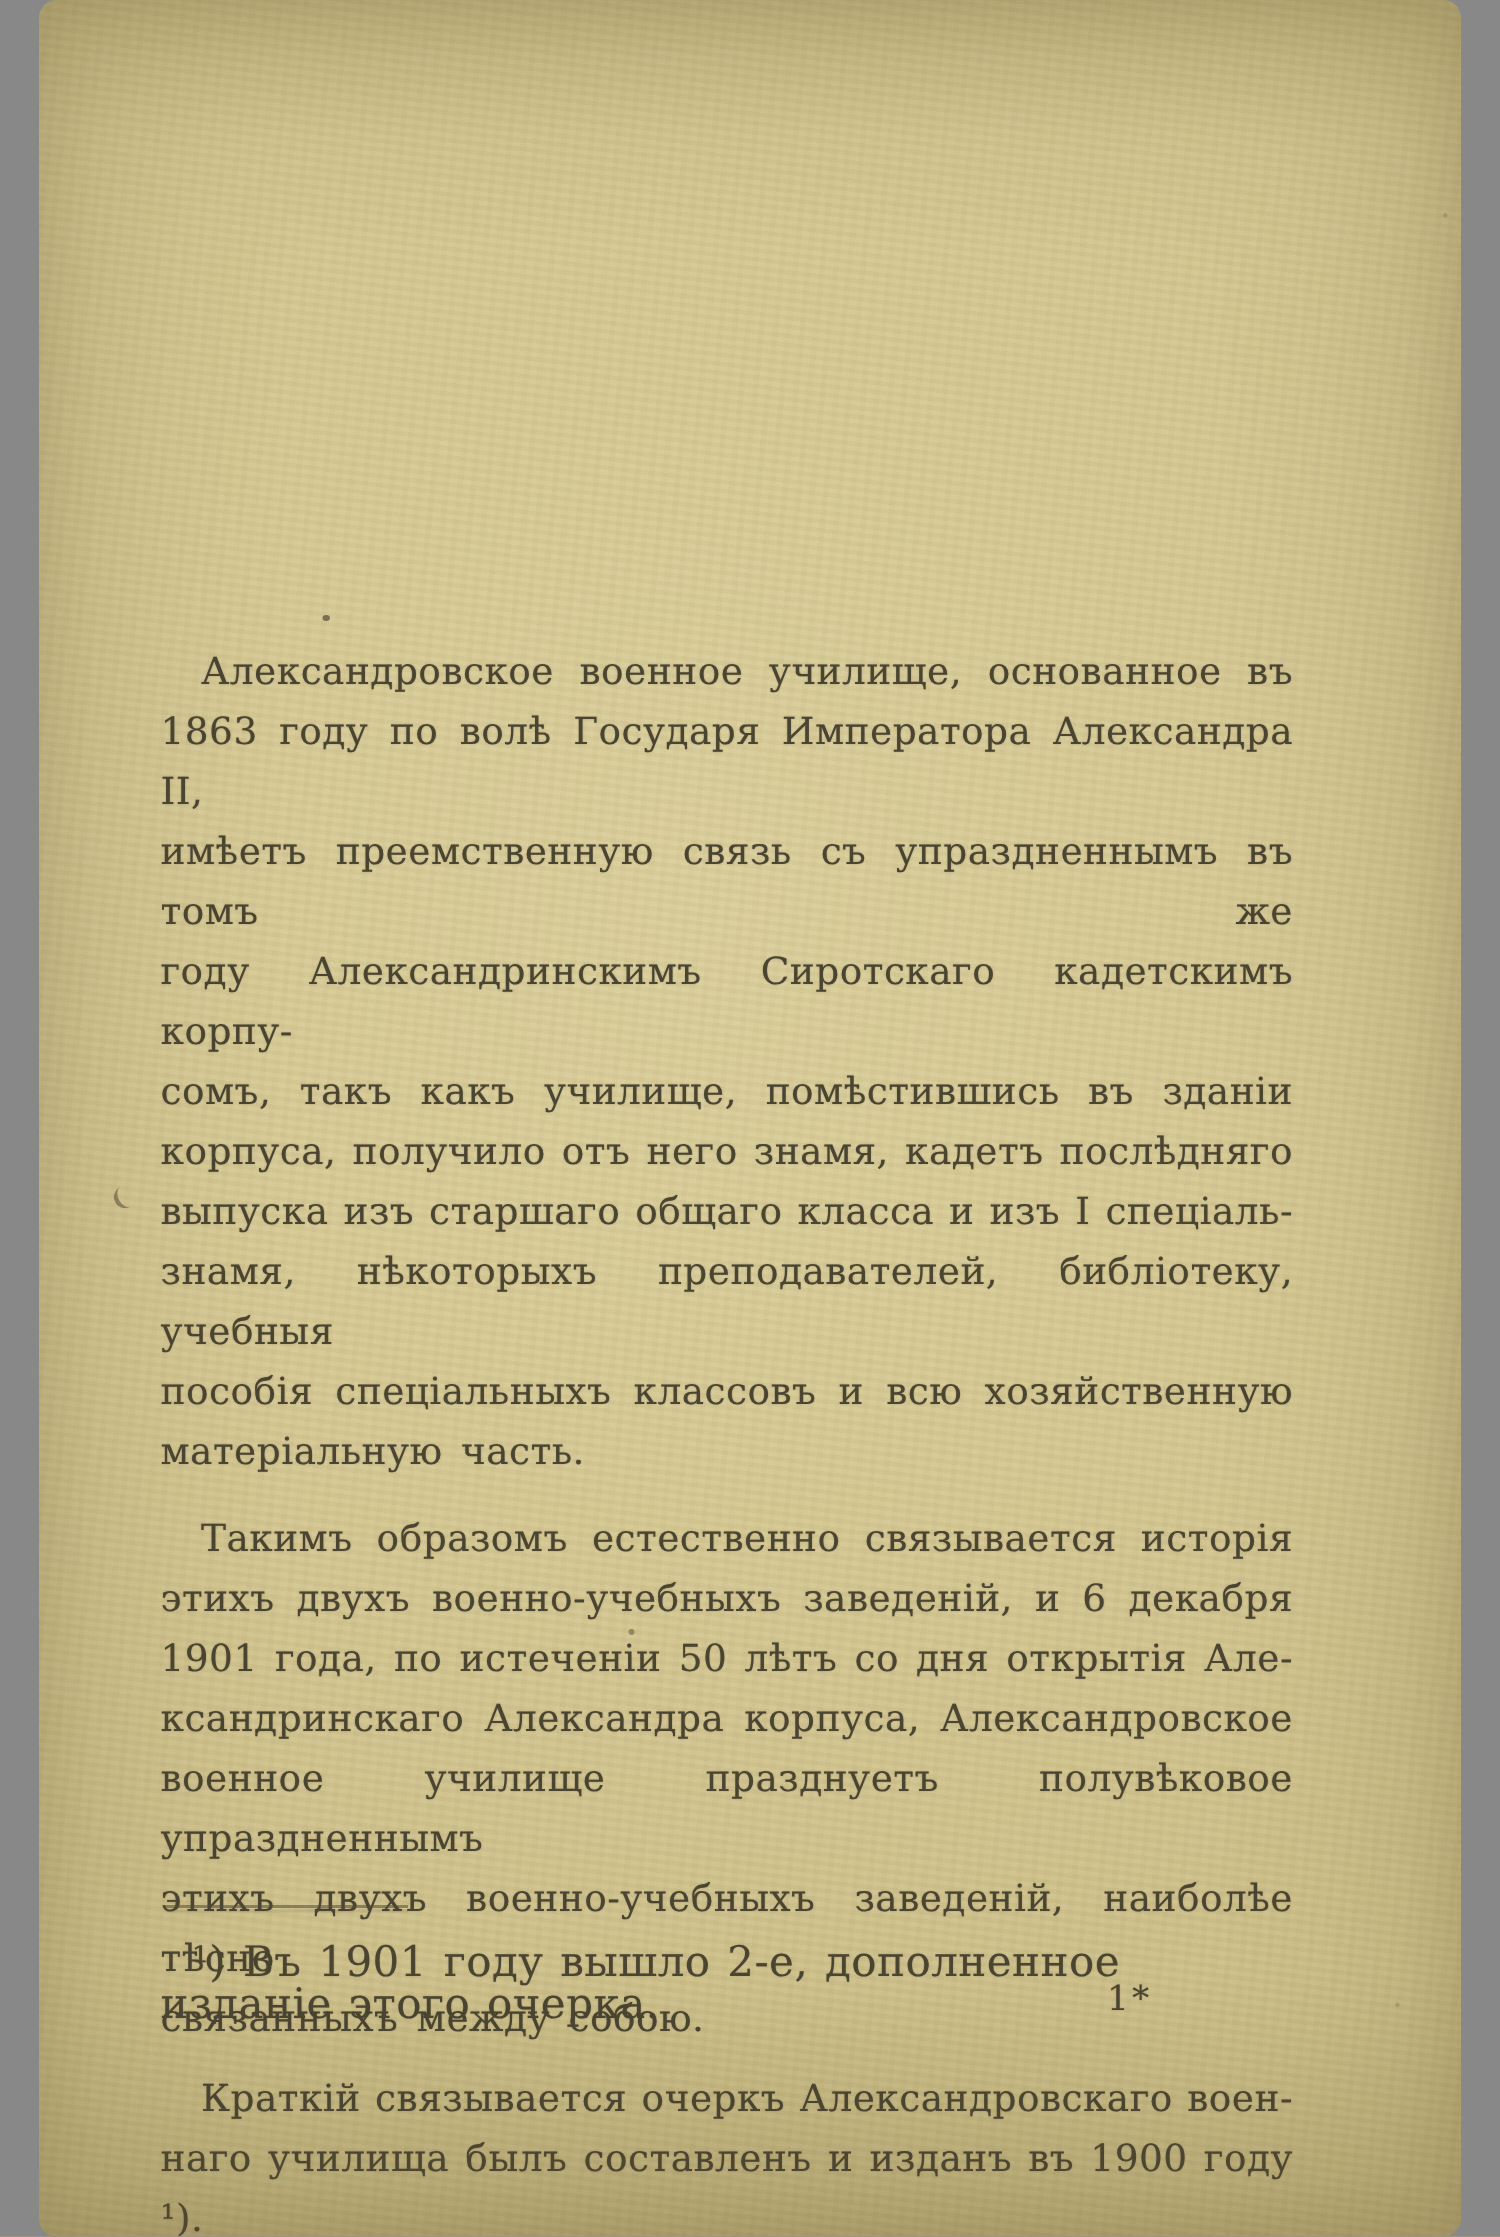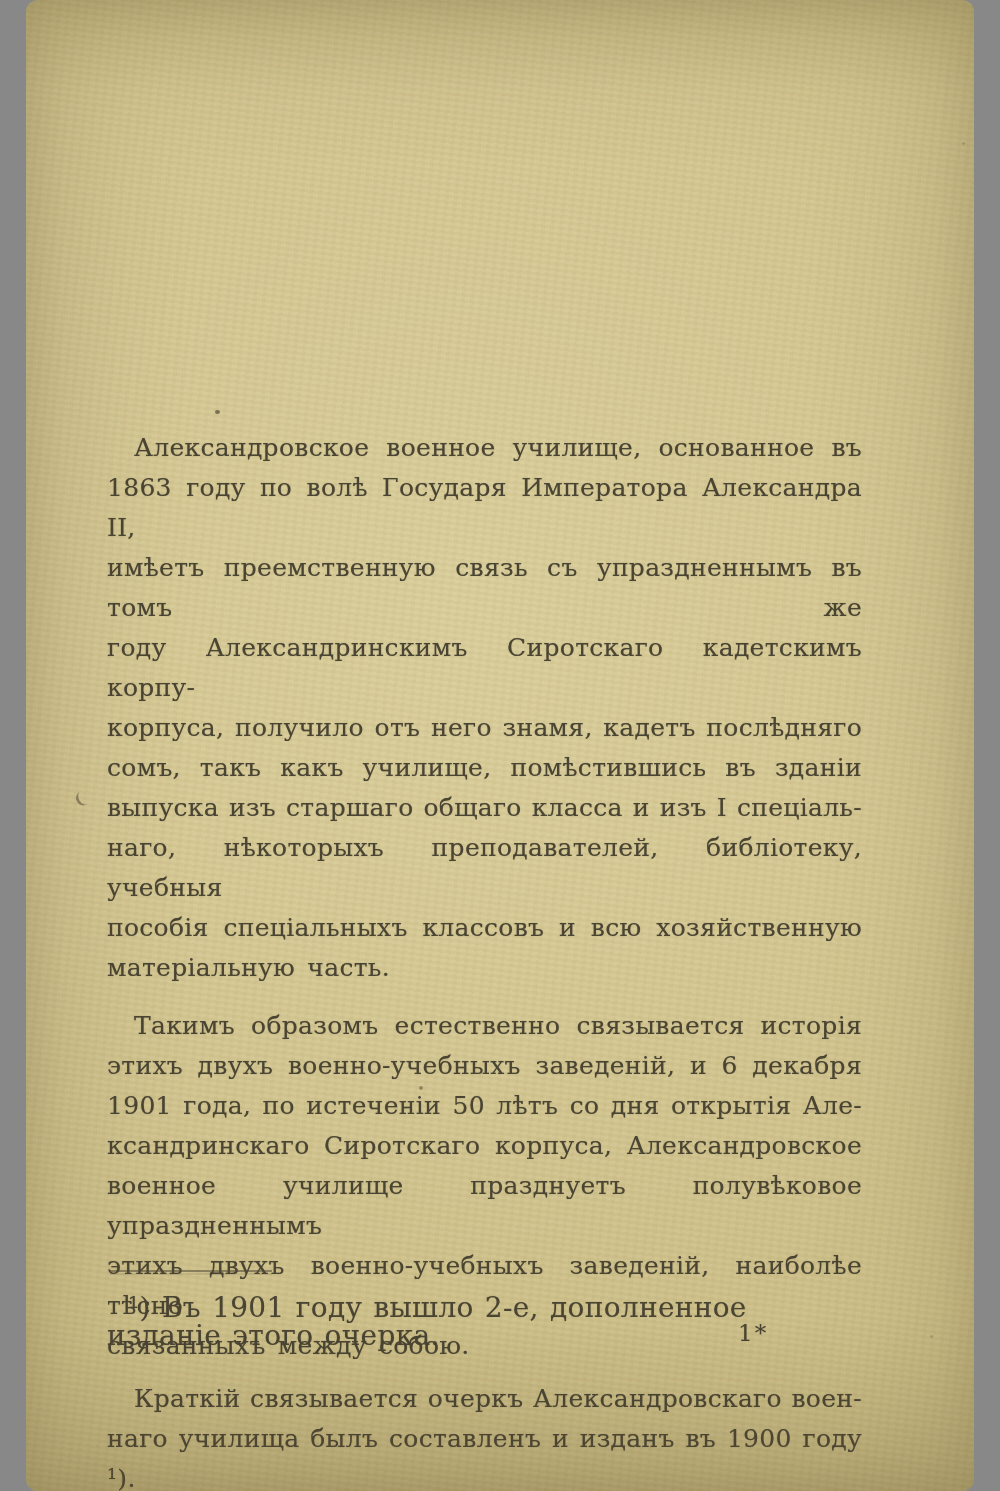--- a/index.html
+++ b/index.html
@@ -118,33 +118,33 @@
 
 <div class="page">
 
   <div class="textblock">
 
     <div class="para para-1">
       <div class="line indent">Александровское военное училище, основанное въ</div>
       <div class="line">1863 году по волѣ Государя Императора Александра II,</div>
       <div class="line">имѣетъ преемственную связь съ упраздненнымъ въ томъ же</div>
       <div class="line">году Александринскимъ Сиротскаго кадетскимъ корпу-</div>
+      <div class="line">сомъ, такъ какъ училище, помѣстившись въ зданіи</div>
       <div class="line">корпуса, получило отъ него знамя, кадетъ послѣдняго</div>
-      <div class="line">сомъ, такъ какъ училище, помѣстившись въ зданіи</div>
       <div class="line">выпуска изъ старшаго общаго класса и изъ I спеціаль-</div>
-      <div class="line">наго, нѣкоторыхъ преподавателей, библіотеку, учебныя</div>
+      <div class="line">знамя, нѣкоторыхъ преподавателей, библіотеку, учебныя</div>
       <div class="line">пособія спеціальныхъ классовъ и всю хозяйственную</div>
       <div class="line last">матеріальную часть.</div>
     </div>
 
     <div class="para para-2">
       <div class="line indent">Такимъ образомъ естественно связывается исторія</div>
       <div class="line">этихъ двухъ военно-учебныхъ заведеній, и 6 декабря</div>
       <div class="line">1901 года, по истеченіи 50 лѣтъ со дня открытія Але-</div>
-      <div class="line">ксандринскаго Сиротскаго корпуса, Александровское</div>
+      <div class="line">ксандринскаго Александра корпуса, Александровское</div>
       <div class="line">военное училище празднуетъ полувѣковое упраздненнымъ</div>
       <div class="line">этихъ двухъ военно-учебныхъ заведеній, наиболѣе тѣсно</div>
       <div class="line last">связанныхъ между собою.</div>
     </div>
 
     <div class="para para-3">
       <div class="line indent">Краткій связывается очеркъ Александровскаго воен-</div>
       <div class="line">наго училища былъ составленъ и изданъ въ 1900 году ¹).</div>
 
     </div>

